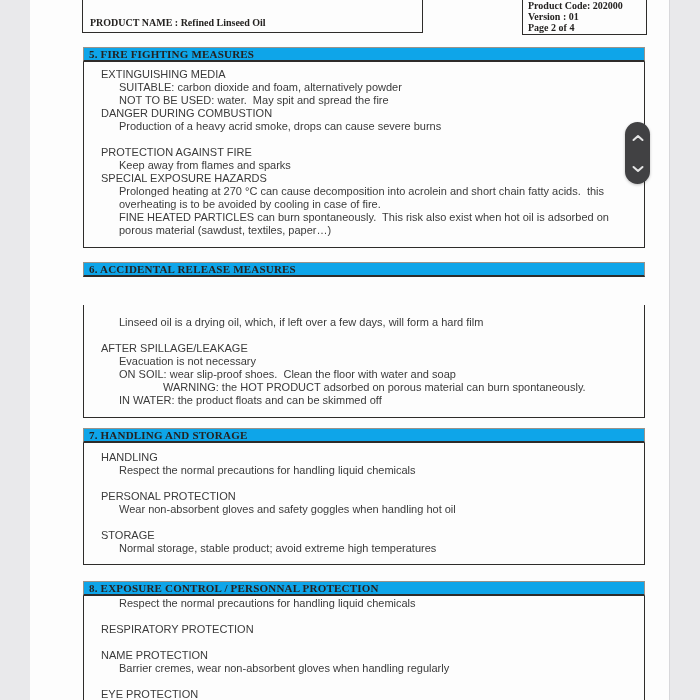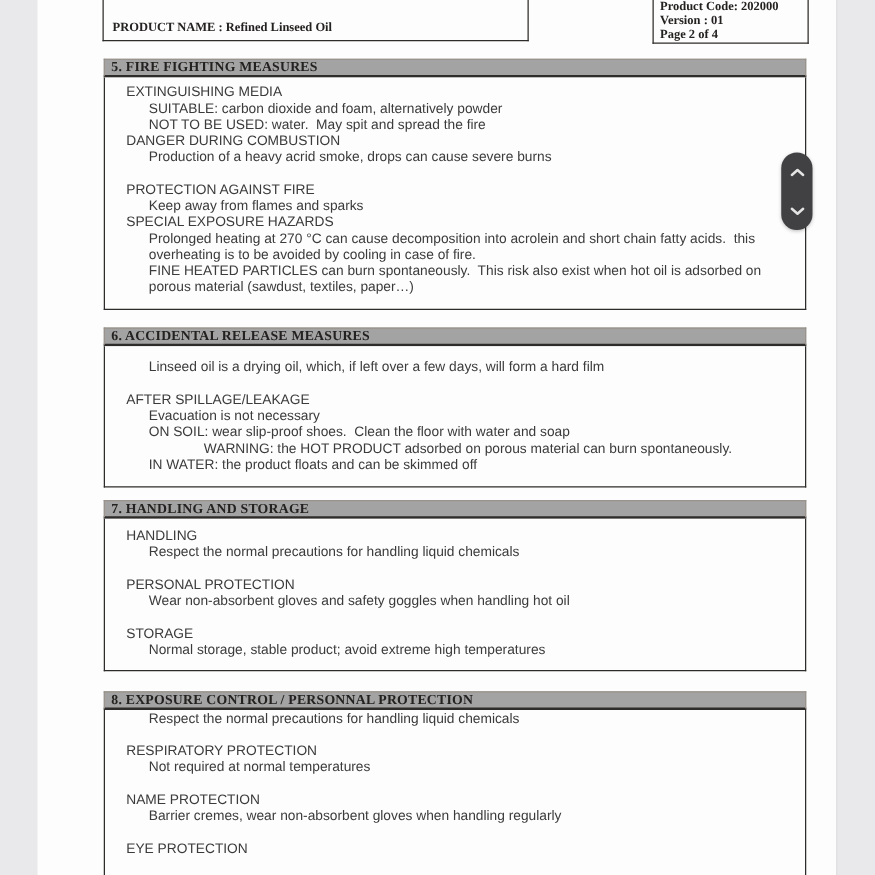--- a/index.html
+++ b/index.html
@@ -40,21 +40,21 @@
     border: 1.5px solid #2e2c2a; border-top: none;
     background: #fdfdfd;
     padding: 1px 0 0 5px;
   }
   .info-box div { line-height: 10.8px; white-space: nowrap; }
 
   
   .sec { margin-left: 53px; width: 562px; }
   .bar {
     height: 15px;
-    background: #a3a3a3;
+    background: #0ea5e9;
     border: 1px solid #99938b;
     border-bottom: 2px solid #2e2c2a;
     padding-left: 5px;
     display: flex; align-items: center;
   }
   .bar-title {
     font-family: "Liberation Serif", "DejaVu Serif", serif;
     font-weight: bold; font-size: 11px; color: #242220;
     letter-spacing: 0.2px; white-space: nowrap;
   }
@@ -65,21 +65,21 @@
   }
   .ln {
     font-size: 11px; line-height: 13px; color: #3b3b3b;
     white-space: pre; overflow: hidden;
   }
   .ln.i1 { padding-left: 17px; }
   .ln.i2 { padding-left: 35px; }
   .ln.i3 { padding-left: 79px; }
 
   .sec-0 { margin-top: 14px; } .sec-0 .box { height: 186px; padding-top: 6px; }
-  .sec-1 { margin-top: 14px; } .sec-1 .box { height: 113px; padding-top: 11px; }
+  .sec-1 { margin-top: 14px; } .sec-1 .box { height: 113px; padding-top: 11px; margin-top: 28px; }
   .sec-2 { margin-top: 10px; border-radius: 28px; } .sec-2 .box { height: 122px; padding-top: 8px; }
   .sec-3 { margin-top: 16px; } .sec-3 .box { height: 140px; padding-top: 1px; }
 
   
   .pill {
     position: absolute; left: 625px; top: 122px;
     width: 25px; height: 62px;
     background: #414143;
     border-radius: 13px;
     display: flex; flex-direction: column;
@@ -160,21 +160,20 @@
   </section>
 
   <section class="sec sec-3">
     <div class="bar">
       <span class="bar-title">8. EXPOSURE CONTROL / PERSONNAL PROTECTION</span>
     </div>
     <div class="box">
           <div class="ln i2">Respect the normal precautions for handling liquid chemicals</div>
           <div class="ln i0">&nbsp;</div>
           <div class="ln i1">RESPIRATORY PROTECTION</div>
-          <div class="ln i2">Not required at normal temperatures</div>
           <div class="ln i0">&nbsp;</div>
           <div class="ln i1">NAME PROTECTION</div>
           <div class="ln i2">Barrier cremes, wear non-absorbent gloves when handling regularly</div>
           <div class="ln i0">&nbsp;</div>
           <div class="ln i1">EYE PROTECTION</div>
         </div>
   </section>
 </div>
 </div>
 

